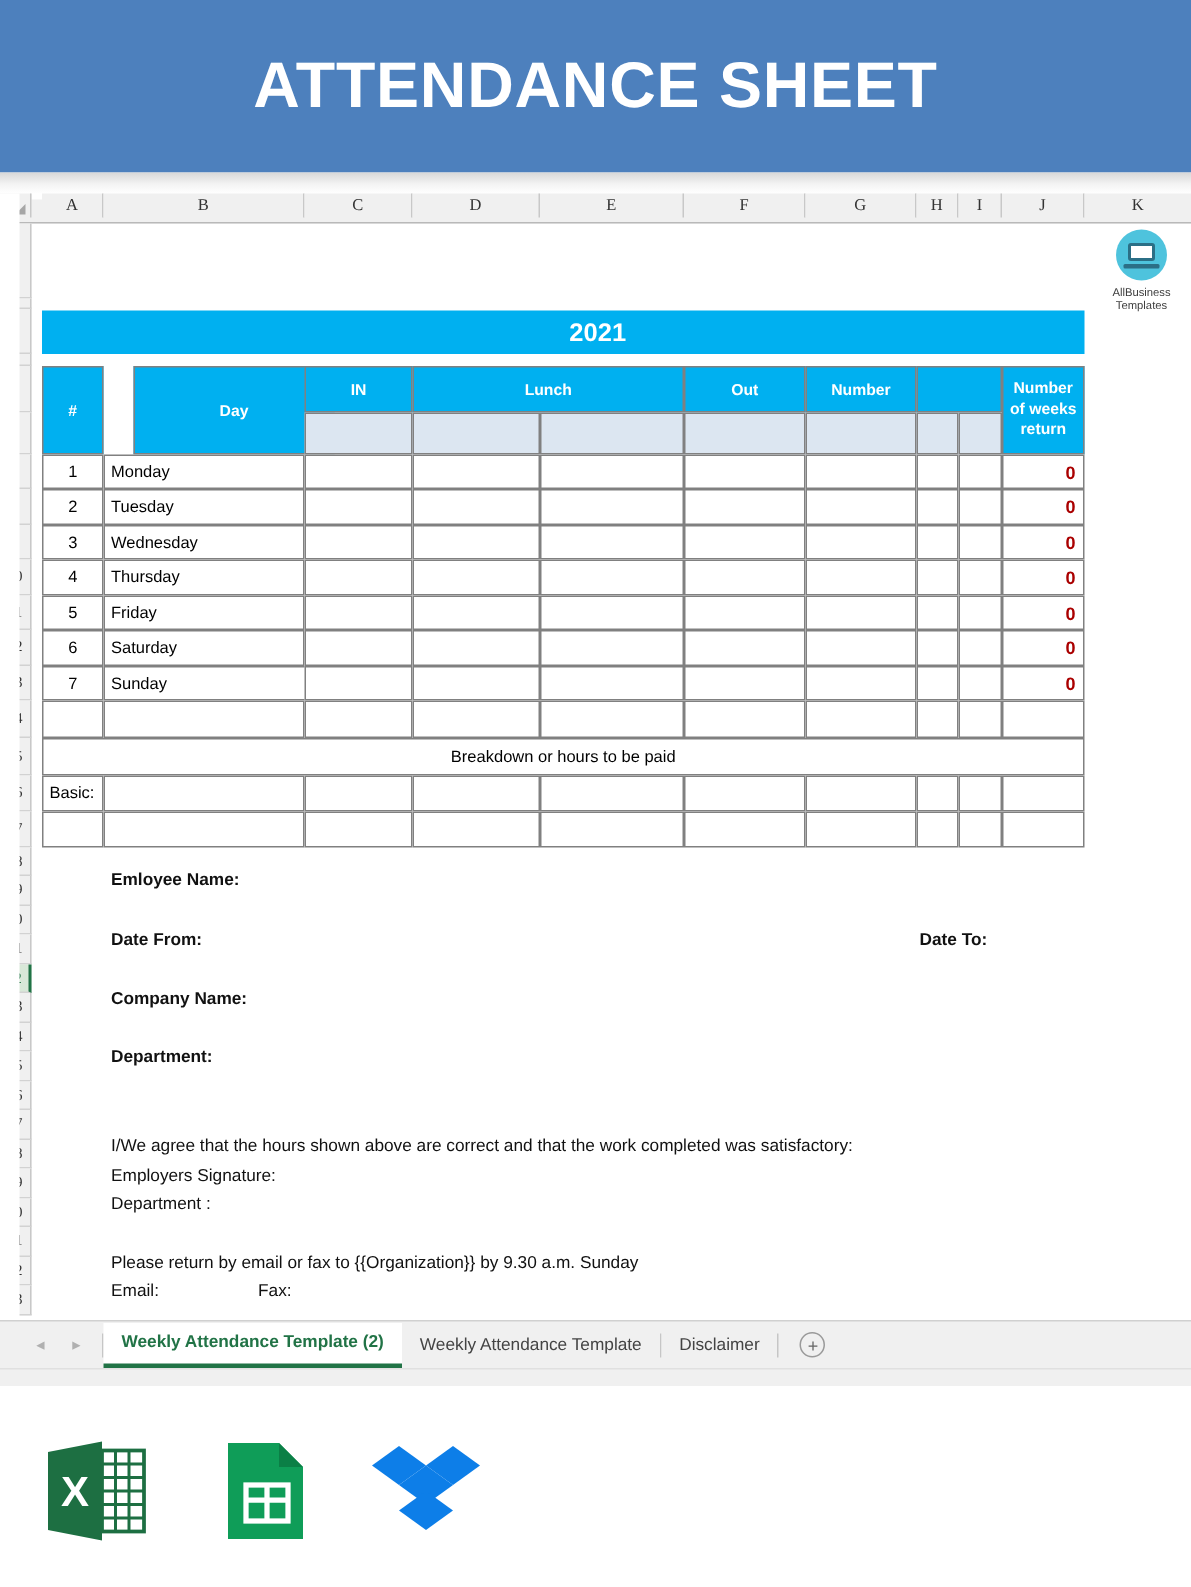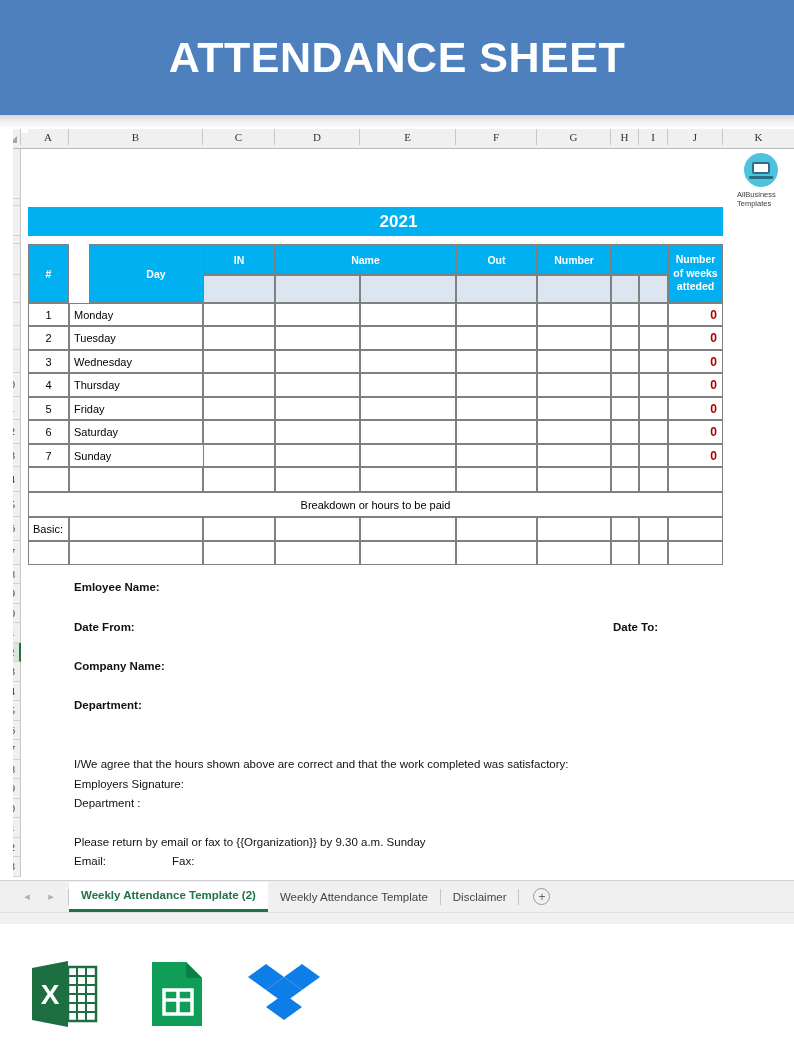--- a/index.html
+++ b/index.html
@@ -148,21 +148,21 @@
     color: #111;
     white-space: nowrap;
   }
   .bold { font-weight: bold; }
 
   
   .abt-logo {
     position: absolute;
     left: 737px; top: 24px;
     width: 48px;
-    text-align: left;
+    text-align: center;
   }
   .abt-circle {
     width: 34px; height: 34px; margin: 0 auto;
     border-radius: 50%;
     background: #4ec3dd;
     position: relative;
     overflow: hidden;
   }
   .abt-circle .screen {
     position: absolute; left: 8px; top: 9px;
@@ -306,28 +306,28 @@
   <div class="rowhead" style="top:689px;height:20px;">31</div>
   <div class="rowhead" style="top:709px;height:19px;">32</div>
   <div class="rowhead" style="top:728px;height:20px;">33</div>
 
 
   <div class="cell year-bar" style="left:28px;top:78px;width:695px;height:29px;padding-left:46px;">2021</div>
 
   <div class="cell th" style="left:28px;top:115px;width:41px;height:59px;">#</div>
   <div class="cell th" style="left:69px;top:115px;width:134px;height:59px;margin-left:20px;">Day</div>
   <div class="cell th" style="left:203px;top:115px;width:72px;height:31px;">IN</div>
-  <div class="cell th" style="left:275px;top:115px;width:181px;height:31px;">Name</div>
+  <div class="cell th" style="left:275px;top:115px;width:181px;height:31px;">Lunch</div>
   <div class="cell th" style="left:456px;top:115px;width:81px;height:31px;">Out</div>
   <div class="cell th" style="left:537px;top:115px;width:74px;height:31px;">Number</div>
   <div class="cell th" style="left:611px;top:115px;width:57px;height:31px;"></div>
   <div class="cell th th-multi" style="left:668px;top:115px;width:55px;height:59px;">
     <span>Number</span>
     <span>of weeks</span>
-    <span>atteded</span>
+    <span>return</span>
   </div>
 
   <div class="cell subhead" style="left:203px;top:146px;width:72px;height:28px;"></div>
   <div class="cell subhead" style="left:275px;top:146px;width:85px;height:28px;"></div>
   <div class="cell subhead" style="left:360px;top:146px;width:96px;height:28px;"></div>
   <div class="cell subhead" style="left:456px;top:146px;width:81px;height:28px;"></div>
   <div class="cell subhead" style="left:537px;top:146px;width:74px;height:28px;"></div>
   <div class="cell subhead" style="left:611px;top:146px;width:28px;height:28px;"></div>
   <div class="cell subhead" style="left:639px;top:146px;width:29px;height:28px;"></div>
 

